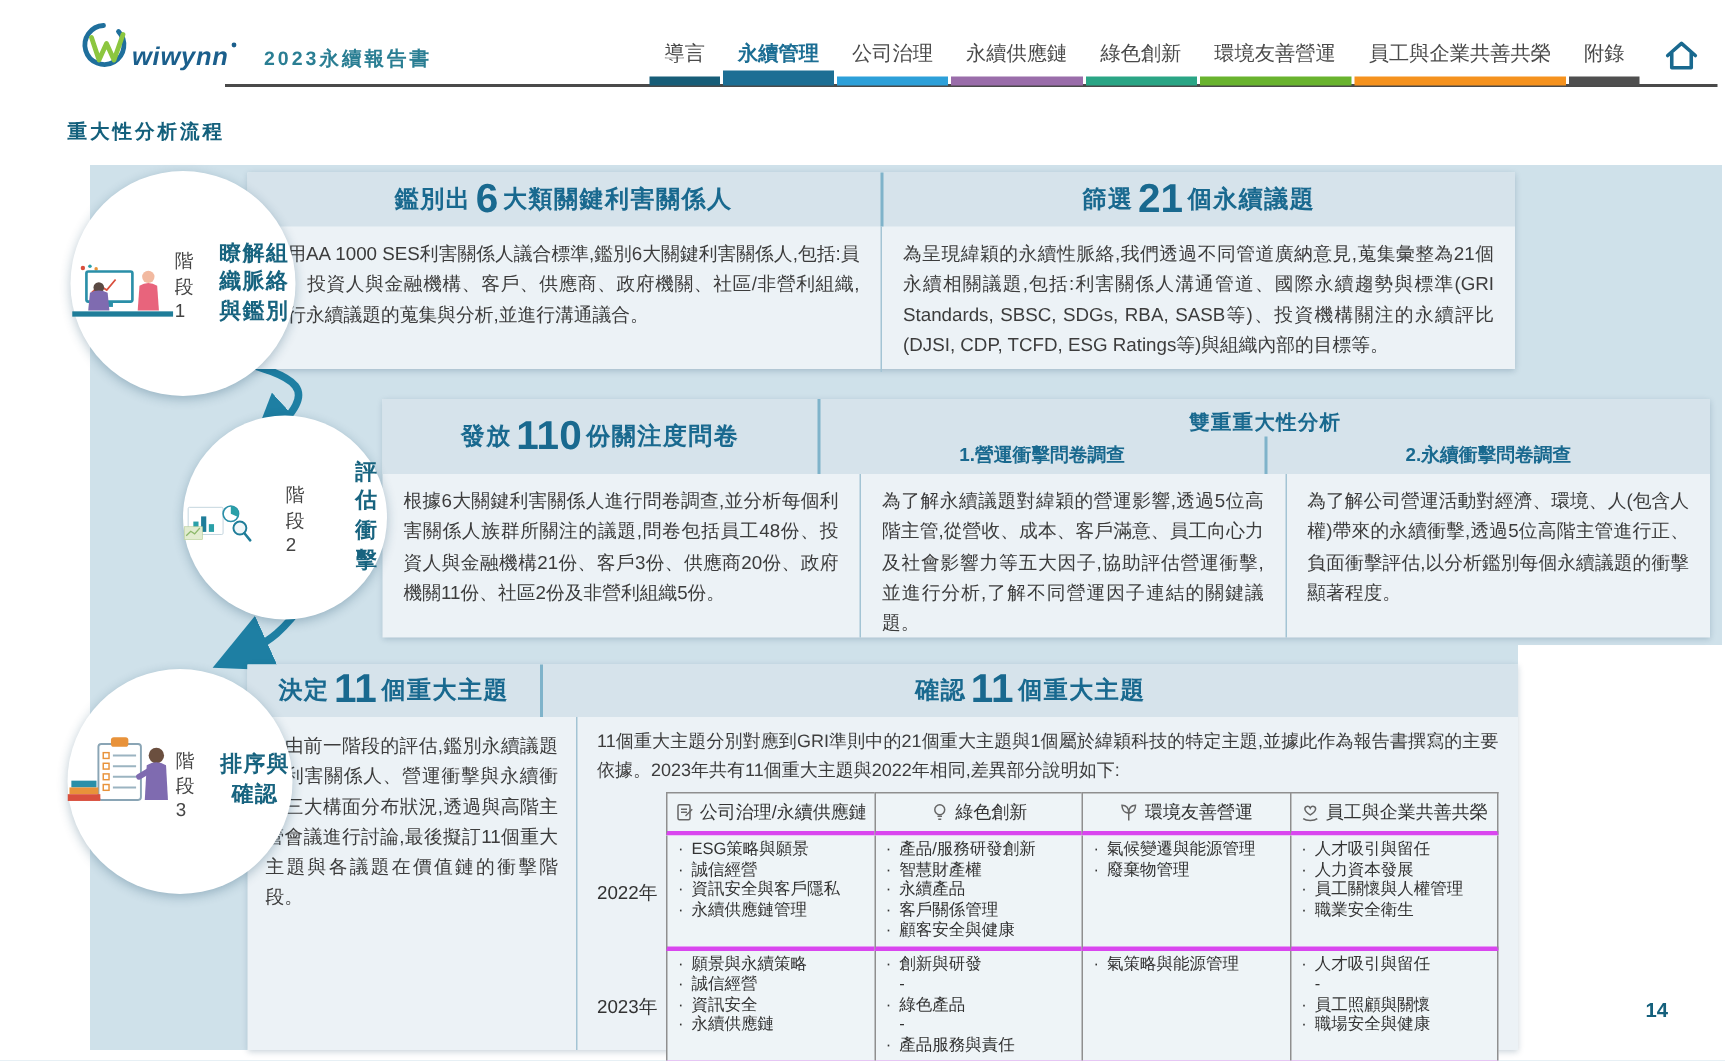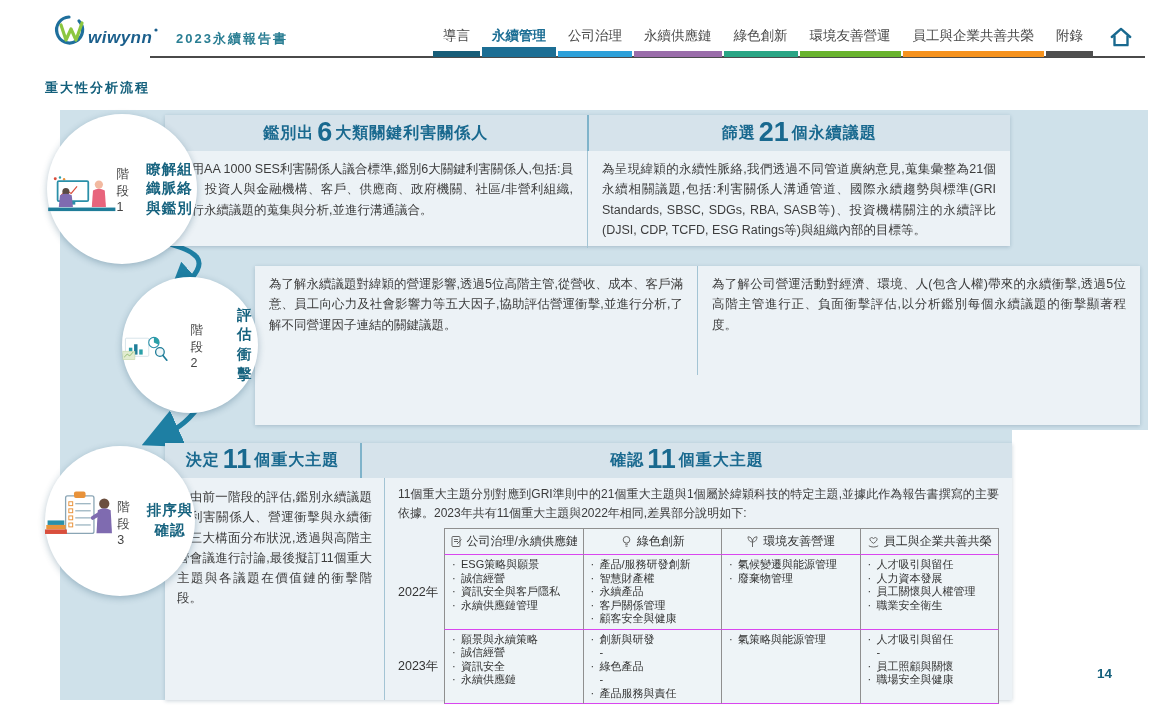--- a/index.html
+++ b/index.html
@@ -61,21 +61,21 @@
   .box3 .hc-left{flex:0 0 195px;}
   .box3 .hc-right{flex:1;}
   .box3 .box-body{height:222px;}
   .box3 .cell-left{flex:0 0 195px;padding:9px 12px;}
   .box3 .cell-right{flex:1;padding:7px 13px;border-left:1px solid #a3c4d4;text-align:left;}
   .intro{font-size:12px;color:#3c3c3c;line-height:1.55;text-align:justify;}
   
   .mtable{margin-top:6px;}
   .trow{display:flex;}
   .ylab{flex:0 0 46px;display:flex;align-items:center;font-size:12.5px;color:#333;}
-  .tcell{flex:1;border-left:1px solid #8f8f8f;border-bottom:1px solid #d946ef;padding:3px 7px;background:#eef4f7;}
+  .tcell{flex:1;border-left:1px solid #8f8f8f;border-bottom:3px solid #d946ef;padding:3px 7px;background:#eef4f7;}
   .trow .tcell:last-child{border-right:1px solid #8f8f8f;}
   .trow.thead .tcell{border-top:1px solid #8f8f8f;display:flex;align-items:center;justify-content:center;
     gap:4px;font-size:12px;color:#333;padding:4px 2px;}
   .hicon{display:inline-flex;align-items:center;}
   .item{display:flex;font-size:11px;color:#333;line-height:13.5px;}
   .item .b{width:9px;flex:0 0 9px;text-align:left;}
   .item.dash .b{visibility:hidden;}
   
   .stage-circle{position:absolute;background:#fff;border-radius:50%;
     display:flex;flex-direction:row;align-items:center;
@@ -172,21 +172,36 @@
         <span class="head-pre">個永續議題</span>
     </div>
   </div>
   <div class="box-body">
     <div class="body-cell">採用AA 1000 SES利害關係人議合標準,鑑別6大關鍵利害關係人,包括:員工、投資人與金融機構、客戶、供應商、政府機關、社區/非營利組織,進行永續議題的蒐集與分析,並進行溝通議合。</div>
     <div class="body-cell">為呈現緯穎的永續性脈絡,我們透過不同管道廣納意見,蒐集彙整為21個永續相關議題,包括:利害關係人溝通管道、國際永續趨勢與標準(GRI Standards, SBSC, SDGs, RBA, SASB等)、投資機構關注的永續評比(DJSI, CDP, TCFD, ESG Ratings等)與組織內部的目標等。</div>
   </div>
 </div>
 
 <div class="box box2">
+  <div class="box2-head">
+    <div class="b2-left">
+      <span class="head-pre">發放</span>
+        <span class="head-num">110</span>
+        <span class="head-pre">份關注度問卷</span>
+    </div>
+    <div class="b2-right">
+      <div class="dual-title">雙重重大性分析</div>
+      <div class="sub-row">
+        <div class="sub-head">1.營運衝擊問卷調查</div>
+        <div class="sub-head">2.永續衝擊問卷調查</div>
+      </div>
+    </div>
+  </div>
   <div class="box-body">
+    <div class="body-cell cell-a">根據6大關鍵利害關係人進行問卷調查,並分析每個利害關係人族群所關注的議題,問卷包括員工48份、投資人與金融機構21份、客戶3份、供應商20份、政府機關11份、社區2份及非營利組織5份。</div>
     <div class="body-cell cell-b">為了解永續議題對緯穎的營運影響,透過5位高階主管,從營收、成本、客戶滿意、員工向心力及社會影響力等五大因子,協助評估營運衝擊,並進行分析,了解不同營運因子連結的關鍵議題。</div>
     <div class="body-cell cell-c">為了解公司營運活動對經濟、環境、人(包含人權)帶來的永續衝擊,透過5位高階主管進行正、負面衝擊評估,以分析鑑別每個永續議題的衝擊顯著程度。</div>
   </div>
 </div>
 
 <div class="box box3">
   <div class="box-head">
     <div class="head-cell hc-left">
       <span class="head-pre">決定</span>
         <span class="head-num">11</span>

